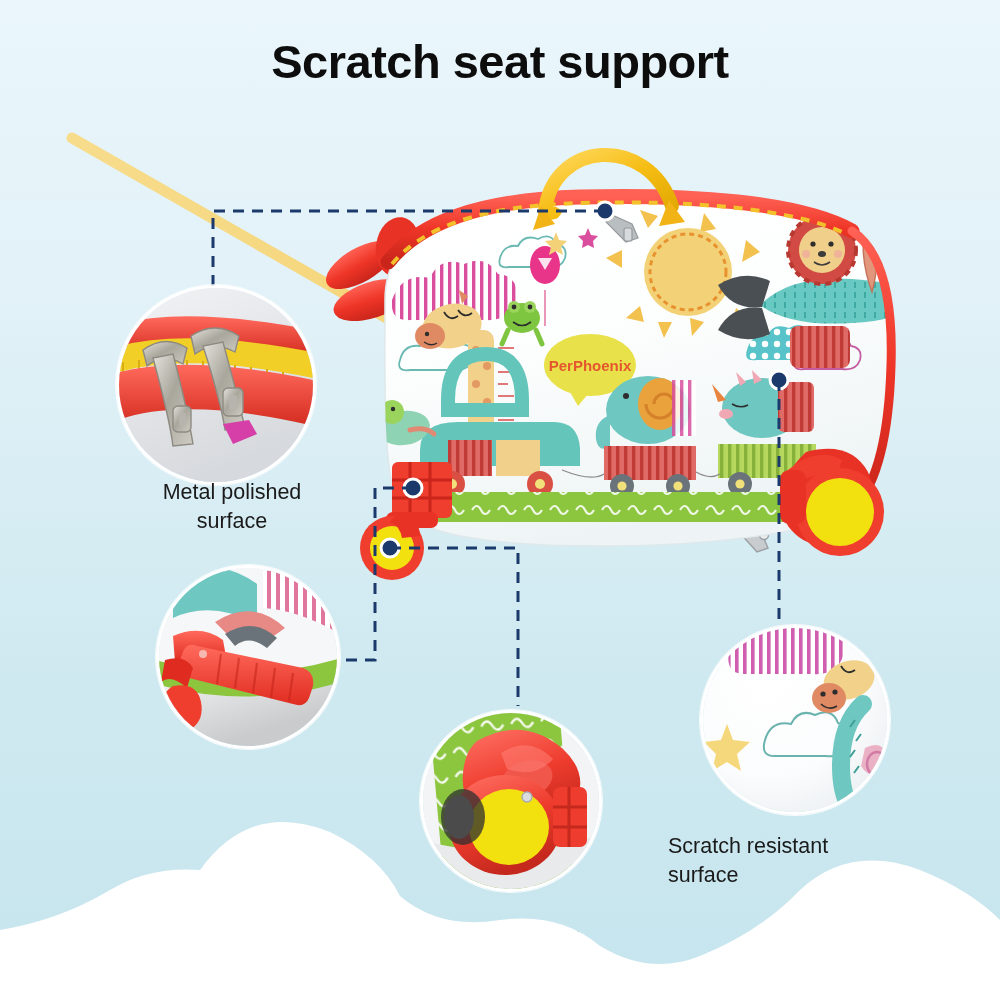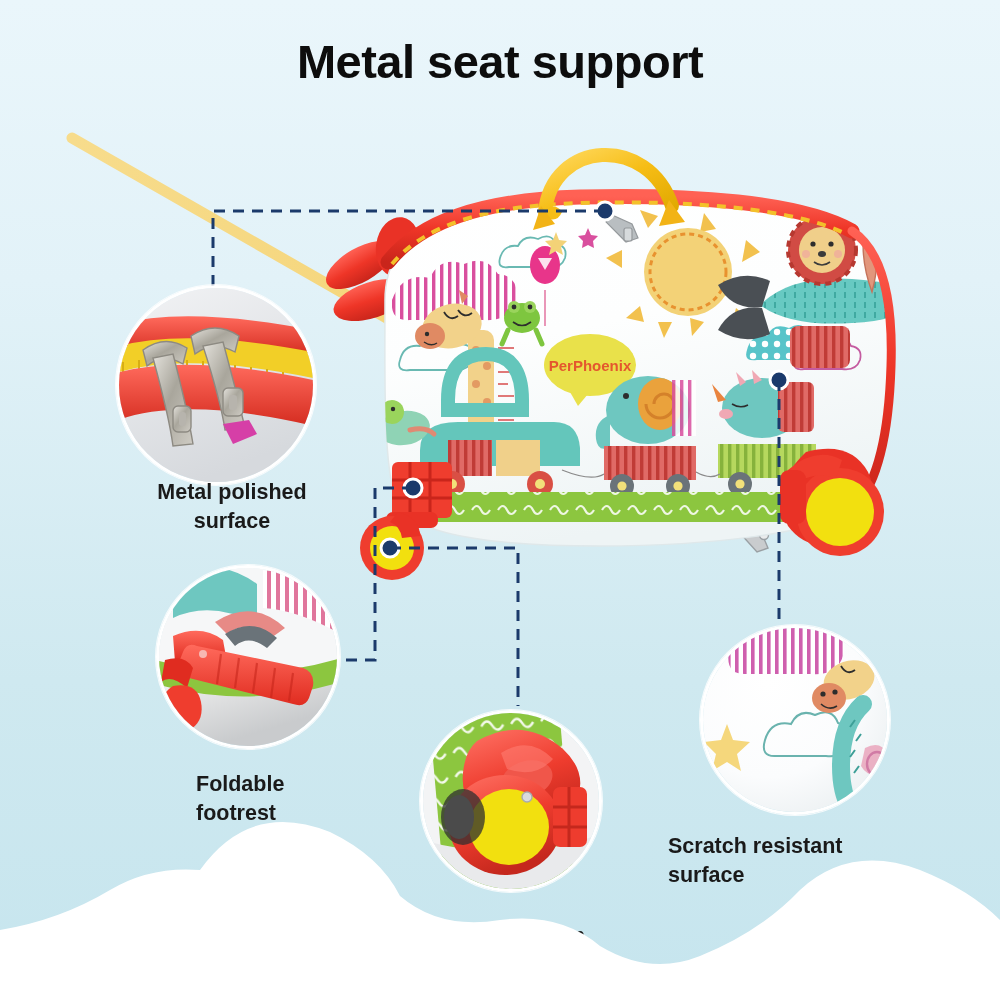--- a/index.html
+++ b/index.html
@@ -26,21 +26,20 @@
     font-size:47px; font-weight:bold; letter-spacing:-0.5px;
     color:#0d0d0d;
   }
 
   
   .label {
     position:absolute;
     color:#1a1a1a;
     font-size:21.5px;
     line-height:29px;
-    font-weight:bold;
   }
   .label.l-zipper   { left:92px;  top:478px; width:280px; text-align:center; }
   .label.l-footrest { left:196px; top:770px; width:230px; text-align:left; }
   .label.l-rotation { left:380px; top:922px; width:280px; text-align:center; }
   .label.l-scratch  { left:668px; top:832px; width:260px; text-align:left; }
 
   
   .detail {
     position:absolute; border-radius:50%;
     overflow:hidden;
@@ -60,21 +59,21 @@
   
   #product { position:absolute; left:0; top:0; width:1000px; height:1000px; }
 
   .marker-dot { fill:#1b3a6b; stroke:#ffffff; stroke-width:3; }
 </style>
 </head>
 <body>
 
 <div id="stage">
 
-  <div class="title">Metal seat support</div>
+  <div class="title">Scratch seat support</div>
 
   <svg id="product" viewBox="0 0 1000 1000">
     <defs>
       <linearGradient id="shellGrad" x1="0" y1="0" x2="0.3" y2="1">
         <stop offset="0%" stop-color="#ffffff"></stop>
         <stop offset="45%" stop-color="#fdfefe"></stop>
         <stop offset="100%" stop-color="#eef4f5"></stop>
       </linearGradient>
       <linearGradient id="redTrim" x1="0" y1="0" x2="0" y2="1">
         <stop offset="0%" stop-color="#ff6154"></stop>
@@ -526,24 +525,20 @@
       <path d="M162 120 q16 -8 22 6 l0 20 q-18 6 -26 -8 z" fill="#e8a0b8" opacity=".8"></path>
       <ellipse cx="174" cy="136" rx="10" ry="12" fill="none" stroke="#d17ba5" stroke-width="2.4"></ellipse>
     </svg>
   </div>
 
   <div class="label l-zipper">
     <div>Metal polished</div>
     <div>surface</div>
   </div>
 
-  <div class="label l-footrest">
-    <div>Foldable</div>
-    <div>footrest</div>
-  </div>
 
   <div class="label l-rotation">
     <div>360° rotation</div>
   </div>
 
   <div class="label l-scratch">
     <div>Scratch resistant</div>
     <div>surface</div>
   </div>
 

